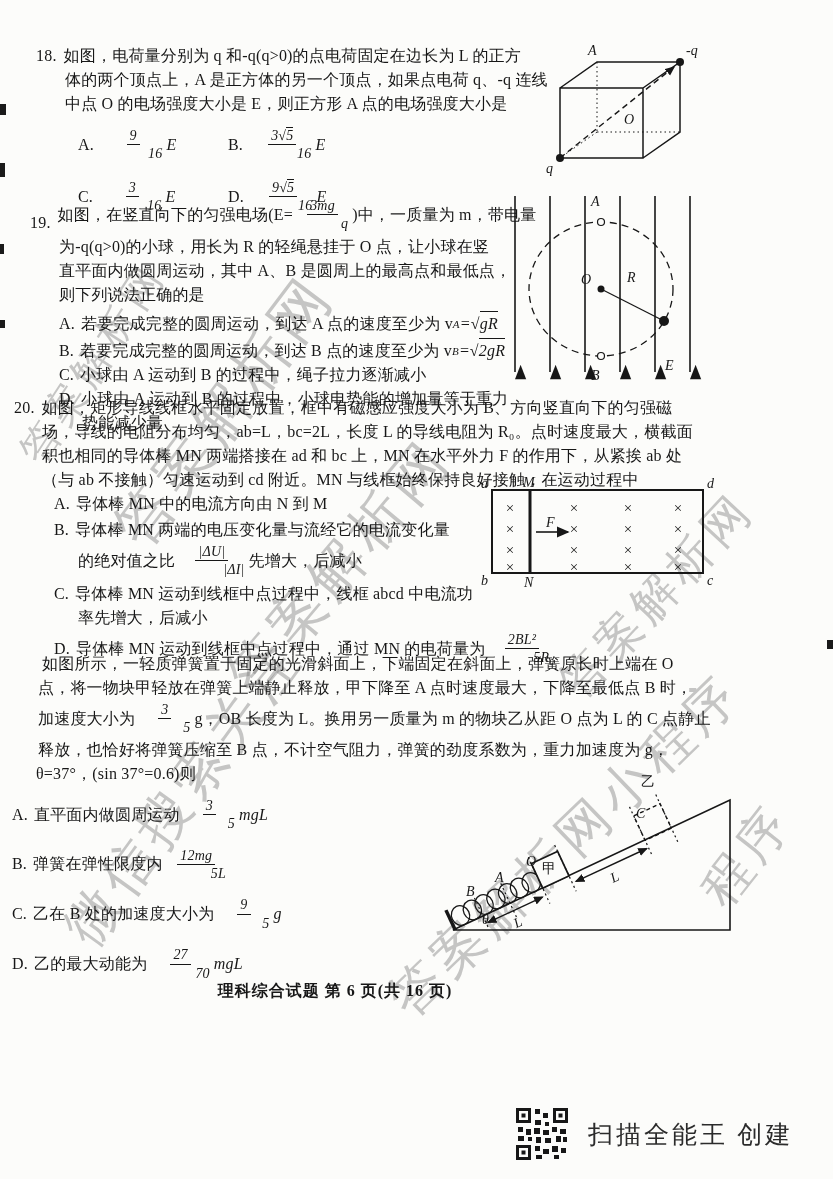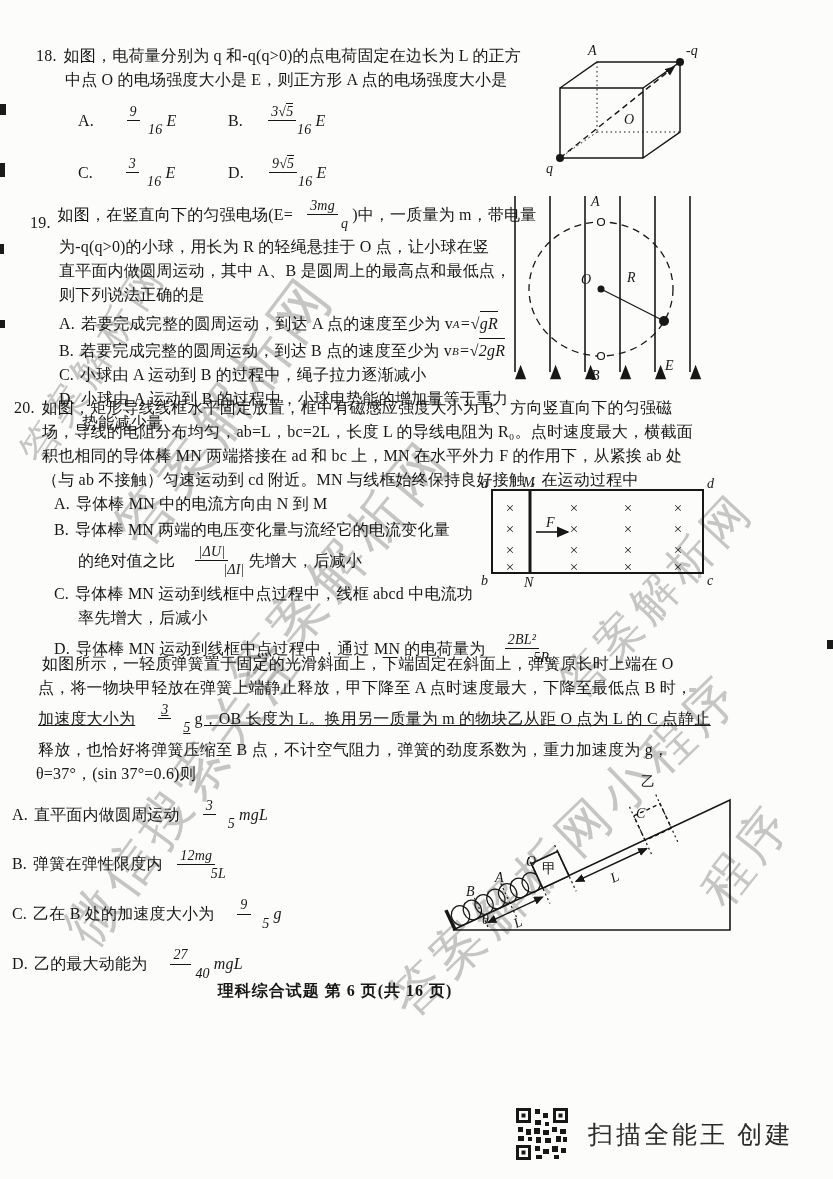--- a/index.html
+++ b/index.html
@@ -48,20 +48,21 @@
   <div class="wm" style="left:712px;top:866px;font-size:50px;transform:rotate(-52deg);">程序</div>
 
   <div class="artifact" style="left:0;top:104px;width:6px;height:11px;"></div>
   <div class="artifact" style="left:0;top:163px;width:5px;height:14px;"></div>
   <div class="artifact" style="left:0;top:244px;width:4px;height:10px;"></div>
   <div class="artifact" style="left:0;top:320px;width:5px;height:8px;"></div>
   <div class="artifact" style="left:827px;top:640px;width:6px;height:9px;"></div>
 
   <div class="q" id="q18" style="left:36px;top:44px;width:500px;">
     <div class="qline"><span class="qnum">18.</span><span>如图，电荷量分别为 q 和-q(q&gt;0)的点电荷固定在边长为 L 的正方</span></div>
+    <div class="qline ind">体的两个顶点上，A 是正方体的另一个顶点，如果点电荷 q、-q 连线</div>
     <div class="qline ind">中点 O 的电场强度大小是 E，则正方形 A 点的电场强度大小是</div>
     <div class="opts18">
       <div class="opt">
         <span class="optlbl">A.</span>
         <span class="frac">
             <span class="fn">9</span>
             <span class="fd">16</span>
           </span>
         <span class="it">E</span>
       </div>
@@ -255,21 +256,21 @@
       <text x="229" y="109" class="mathlab">c</text>
       <text x="45" y="11" class="mathlab">M</text>
       <text x="46" y="111" class="mathlab">N</text>
       <text x="68" y="51" class="mathlab">F</text>
     </svg>
   </div>
 
   <div class="q" id="q21" style="left:12px;top:652px;width:760px;">
     <div class="qline" style="padding-left:30px;">如图所示，一轻质弹簧置于固定的光滑斜面上，下端固定在斜面上，弹簧原长时上端在 O</div>
     <div class="qline" style="padding-left:26px;">点，将一物块甲轻放在弹簧上端静止释放，甲下降至 A 点时速度最大，下降至最低点 B 时，</div>
-    <div class="flexline" style="padding-left:26px;text-decoration:underline;">
+    <div class="flexline" style="padding-left:26px;">
       <span>加速度大小为</span>
       <span class="frac">
           <span class="fn">3</span>
           <span class="fd">5</span>
         </span>
       <span>g，OB 长度为 L。换用另一质量为 m 的物块乙从距 O 点为 L 的 C 点静止</span>
     </div>
     <div class="qline" style="padding-left:26px;">释放，也恰好将弹簧压缩至 B 点，不计空气阻力，弹簧的劲度系数为，重力加速度为 g，</div>
     <div class="qline" style="padding-left:24px;">θ=37°，(sin 37°=0.6)则</div>
     <div class="opt" style="margin-top:10px;">
@@ -297,21 +298,21 @@
           <span class="fn">9</span>
           <span class="fd">5</span>
         </span>
       <span class="it">g</span>
     </div>
     <div class="opt" style="margin-top:12px;">
       <span class="optlbl">D.</span>
       <span>乙的最大动能为</span>
       <span class="frac">
           <span class="fn">27</span>
-          <span class="fd">40</span>
+          <span class="fd">70</span>
         </span>
       <span class="it">mgL</span>
     </div>
   </div>
 
   <div class="dg" style="left:438px;top:756px;">
     <svg width="305" height="205" viewBox="0 0 305 205">
       <defs>
         <marker id="mArrI" markerWidth="8" markerHeight="8" refX="6" refY="3" orient="auto-start-reverse">
           <path d="M0,0 L7,3 L0,6 Z" fill="#171717"></path>

